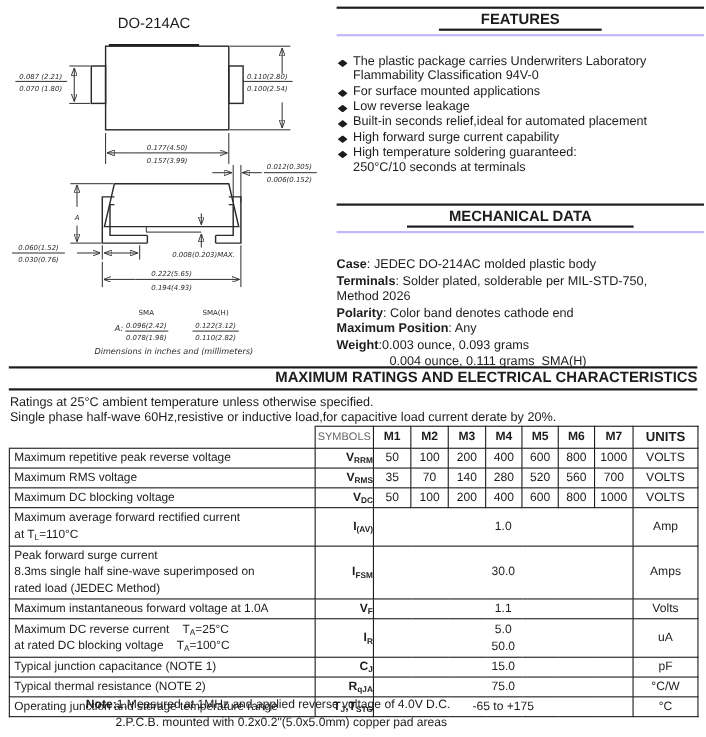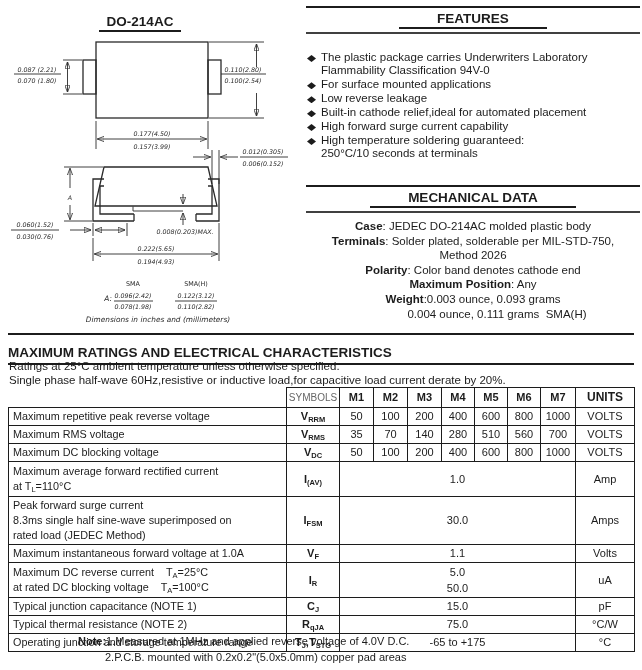--- a/index.html
+++ b/index.html
@@ -1,59 +1,59 @@
 <!DOCTYPE html>
 <html><head>
 <meta charset="utf-8">
 <style>
   html,body{margin:0;padding:0;background:#ffffff;}
   .page{position:relative;width:642px;height:670px;background:#ffffff;
         font-family:"Liberation Sans", sans-serif;color:#1c1c1c;overflow:hidden;}
   
   .pkg-title{position:absolute;left:70px;top:12px;width:140px;text-align:center;}
-  .pkg-title span{display:inline-block;font-weight:bold;font-size:13.5px;
-                  border-bottom:2px solid #1c1c1c;padding:0 8px 1px 8px;text-align:right;}
+  .pkg-title span{display:inline-block;font-weight:normal;font-size:13.5px;
+                  border-bottom:2px solid #1c1c1c;padding:0 8px 12px 8px;text-align:right;}
   
   .drawing{position:absolute;left:0;top:0;width:320px;height:330px;}
   .drawing text{font-family:"DejaVu Sans", sans-serif;font-style:italic;
                 font-size:6.3px;fill:#2a2a2a;text-anchor:middle;}
   .drawing text.big{font-size:7.4px;}
   .drawing text.plain{font-style:normal;font-size:6.4px;}
   .drawing line, .drawing path, .drawing rect, .drawing polygon{
       stroke:#2a2a2a;stroke-width:0.9;fill:none;}
   .drawing .thick{stroke-width:1.3;}
   
   .sec{position:absolute;width:334px;}
-  .sec-hdr{border-top:2px solid #1c1c1c;border-bottom:2px solid #404040;
+  .sec-hdr{border-top:2px solid #1c1c1c;border-bottom:2px solid #c4b5fd;
            text-align:center;padding:1px 0 3px 0;}
   .sec-hdr .sec-title{display:inline-block;font-weight:bold;font-size:13.5px;
            border-bottom:2px solid #1c1c1c;padding:0 38px 1px 38px;}
   .feat-list{margin-top:17px;font-size:11.5px;line-height:13.4px;}
   .feat-item{display:flex;margin:0 0 0.5px 0;}
   .bullet{flex:0 0 9px;width:9px;height:7px;background:#1c1c1c;margin:4px 5px 0 1px;
           clip-path:polygon(0 50%,50% 0,100% 50%,50% 100%);}
-  .mech-lines{margin-top:6px;font-size:11.5px;line-height:14.6px;text-align:center;}
+  .mech-lines{margin-top:22px;font-size:11.5px;line-height:14.6px;}
   .mline.indent{padding-left:48px;}
   .b{font-weight:bold;}
   
   .ratings-bar{position:absolute;left:8px;top:333px;width:626px;
       border-top:2.5px solid #1c1c1c;border-bottom:2.5px solid #1c1c1c;
-      text-align:left;font-weight:bold;font-size:13.5px;padding:10px 0 3px 0;}
+      text-align:right;font-weight:bold;font-size:13.5px;padding:0 0 3px 0;}
   .conds{position:absolute;left:9px;top:360px;width:626px;font-size:11.5px;line-height:13.8px;}
   table.rt{position:absolute;left:8px;top:387px;width:626px;border-collapse:collapse;
       table-layout:fixed;font-size:11px;}
   table.rt td{border:1px solid #1c1c1c;padding:0;text-align:center;vertical-align:middle;
       line-height:13px;}
   table.rt td.blank{border-left:hidden;border-top:hidden;}
   table.rt td.param{text-align:left;padding:1px 2px 1px 4px;font-size:10.8px;line-height:15px;}
   table.rt tr.hdr td{height:19px;}
   table.rt td.symhdr{font-size:10px;color:#666;}
   table.rt td.mhdr{font-weight:bold;}
   table.rt td.uhdr{font-weight:bold;font-size:12px;}
-  table.rt td.sym{font-weight:bold;}
+  table.rt td.sym{font-weight:bold;text-align:right;}
   sub{font-size:7.5px;line-height:0;vertical-align:-2px;}
   .vline{line-height:16px;}
   .notes{position:absolute;left:30px;top:634px;font-size:11px;line-height:15.5px;margin-left:48px;}
   .notes .n2{padding-left:27px;}
 </style>
 </head>
 <body>
 
 <div class="page">
 
@@ -179,21 +179,21 @@
         </div>
         <div class="feat-item">
           <span class="bullet"></span>
           <div>
             <div>Low reverse leakage</div>
           </div>
         </div>
         <div class="feat-item">
           <span class="bullet"></span>
           <div>
-            <div>Built-in cathode relief,ideal for automated placement</div>
+            <div>Built-in seconds relief,ideal for automated placement</div>
           </div>
         </div>
         <div class="feat-item">
           <span class="bullet"></span>
           <div>
             <div>High forward surge current capability</div>
           </div>
         </div>
         <div class="feat-item">
           <span class="bullet"></span>
@@ -270,21 +270,21 @@
         </tr>
         <tr style="height: 15px;">
           <td class="param">
             <div>Maximum RMS voltage</div>
           </td>
           <td class="sym">V<sub>RMS</sub></td>
           <td>35</td>
           <td>70</td>
           <td>140</td>
           <td>280</td>
-          <td>510</td>
+          <td>520</td>
           <td>560</td>
           <td>700</td>
           <td>VOLTS</td>
         </tr>
         <tr style="height: 15px;">
           <td class="param">
             <div>Maximum DC blocking voltage</div>
           </td>
           <td class="sym">V<sub>DC</sub></td>
           <td>50</td>

